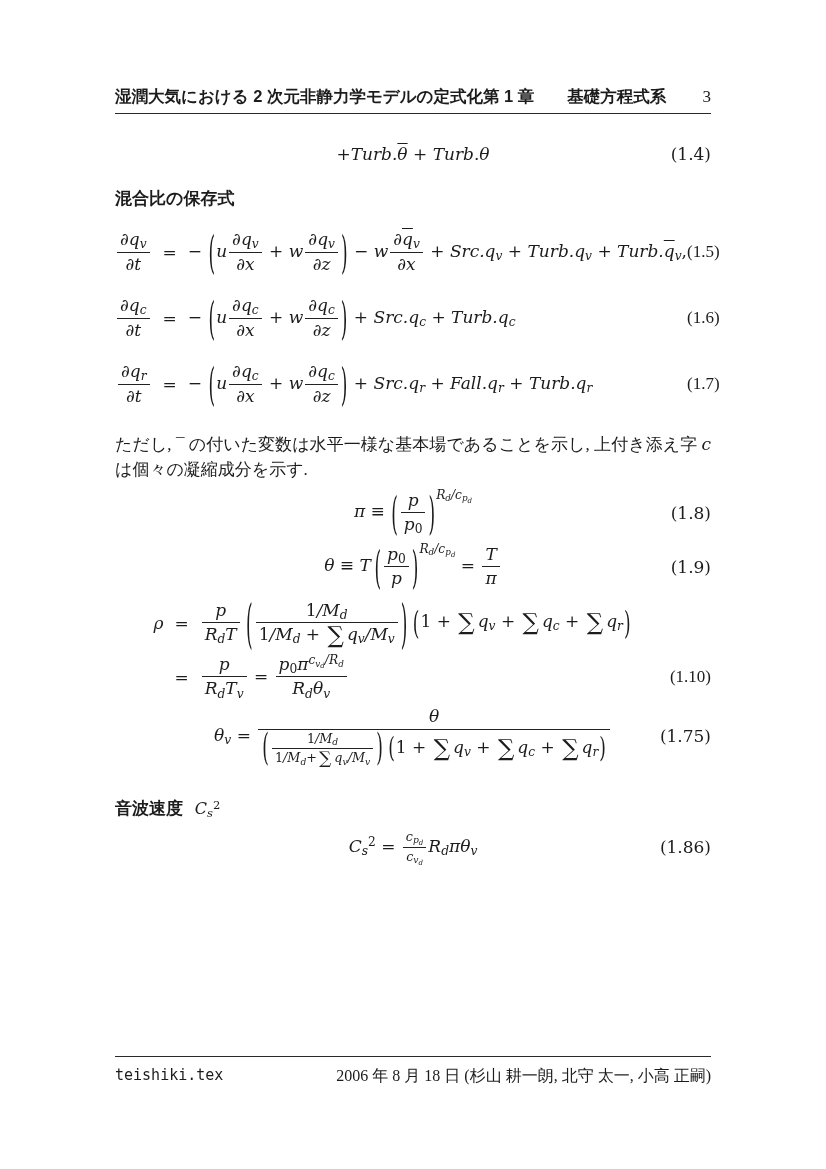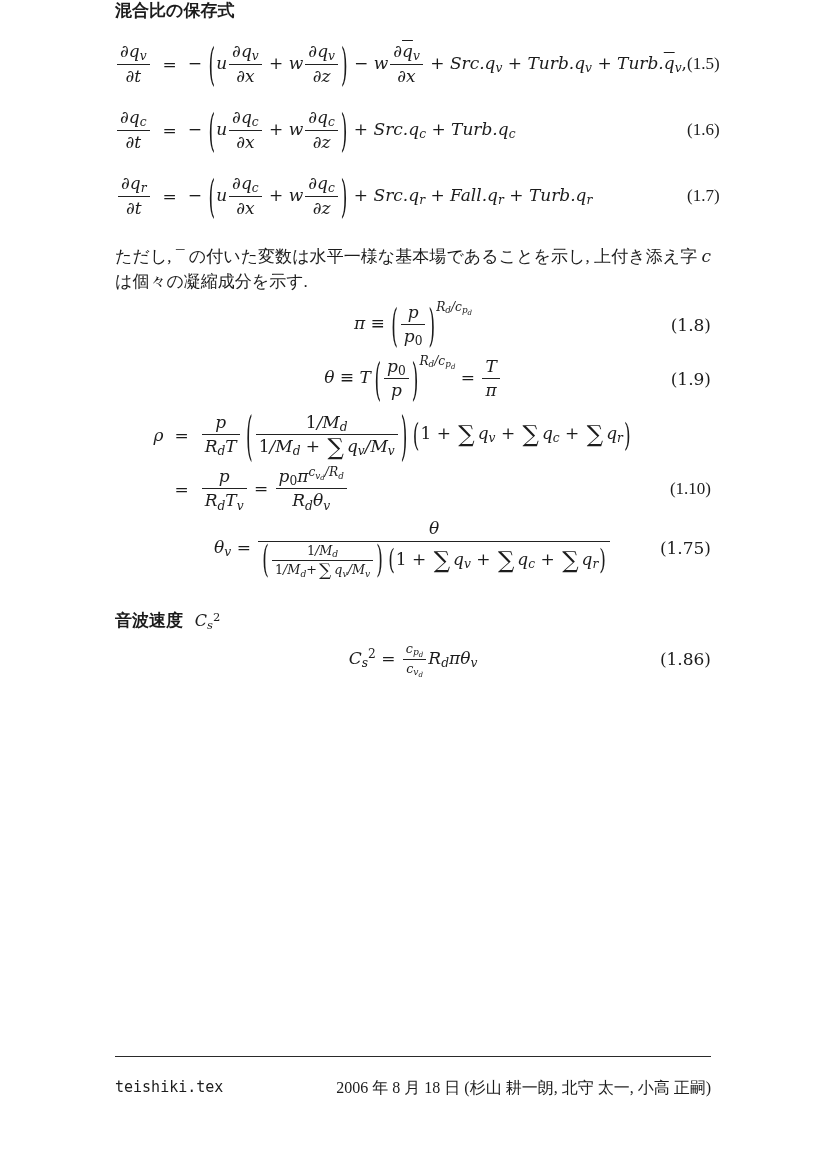--- a/index.html
+++ b/index.html
@@ -44,45 +44,53 @@
         font-family:"DejaVu Serif","Liberation Serif",serif;}
   .eqalign{display:grid;grid-template-columns:1fr auto auto auto 1fr auto;align-items:center;}
   .eqalign .gl{justify-self:end;white-space:nowrap;}
   .eqalign .gm{padding:0 11px;font-family:"DejaVu Serif","Liberation Serif",serif;font-size:17px;}
   .eqalign .gr{justify-self:start;white-space:nowrap;}
   .eqalign .gn{justify-self:end;font-size:17px;white-space:nowrap;}
   .eqalign .spc{min-width:0;}
 
   
   .eq-e4{margin-top:30px;}
-  .sec-mixing{}
+  .sec-mixing{margin-top:24px;}
   .eqalign-567{margin-top:20px;row-gap:22px;}
   .sec-exner{margin-top:46px;}
   .eq-e8{margin-top:8px;}
   .sec-ondo{margin-top:18px;}
   .eq-e9{margin-top:10px;}
   .sec-mitsudo{margin-top:28px;}
   .eqalign-10{margin-top:12px;row-gap:10px;}
   .sec-kaondoi{margin-top:18px;}
   .eq-e11{margin-top:8px;}
   .sec-onpa{margin-top:32px;}
   .eq-e12{margin-top:10px;}
 
   
   .footer{position:absolute;left:115px;width:596px;top:1056px;border-top:1.5px solid #2a2a2a;
-          padding-top:21px;display:flex;justify-content:space-between;font-size:16px;}
+          padding-top:9px;display:flex;justify-content:space-between;font-size:16px;}
   .footer .ftl{font-family:"DejaVu Sans Mono","Liberation Mono",monospace;font-size:15px;}
 </style>
 </head>
 <body>
 
 <div class="page">
   <div class="content">
 
+    <div class="pagehead">
+      <span>湿潤大気における 2 次元非静力学モデルの定式化第 1 章　　基礎方程式系</span>
+      <span class="pageno">3</span>
+    </div>
 
+    <div class="eqrow eq-e4">
+      <span class="eqmath"><span class="mr">+</span><span class="mi">Turb.</span><span class="mb"><span class="mi">θ</span></span><span class="mr"> + </span><span class="mi">Turb.θ</span></span>
+      <span class="eqno">(1.4)</span>
+    </div>
 
     <div class="sec sec-mixing">
       <span>混合比の保存式</span>
     </div>
 
     <div class="eqalign eqalign-567">
       <span class="spc"></span>
       <span class="gl"><span class="mf"><span class="fn"><span class="mi">∂q</span><sub class="ms"><span class="mi">v</span></sub></span><span class="fd"><span class="mi">∂t</span></span></span></span>
       <span class="gm">=</span>
       <span class="gr"><span class="mr">− </span><span class="mp"><span class="bp" style="--s: 2.6;">(</span><span class="pc"><span class="mi">u</span><span class="mf"><span class="fn"><span class="mi">∂q</span><sub class="ms"><span class="mi">v</span></sub></span><span class="fd"><span class="mi">∂x</span></span></span><span class="mr"> + </span><span class="mi">w</span><span class="mf"><span class="fn"><span class="mi">∂q</span><sub class="ms"><span class="mi">v</span></sub></span><span class="fd"><span class="mi">∂z</span></span></span></span><span class="bp" style="--s: 2.6;">)</span></span><span class="mr"> − </span><span class="mi">w</span><span class="mf"><span class="fn"><span class="mi">∂</span><span class="mb"><span class="mi">q</span></span><sub class="ms"><span class="mi">v</span></sub></span><span class="fd"><span class="mi">∂x</span></span></span><span class="mr"> + </span><span class="mi">Src.q</span><sub class="ms"><span class="mi">v</span></sub><span class="mr"> + </span><span class="mi">Turb.q</span><sub class="ms"><span class="mi">v</span></sub><span class="mr"> + </span><span class="mi">Turb.</span><span class="mb"><span class="mi">q</span></span><sub class="ms"><span class="mi">v</span></sub><span class="mr">,</span></span>

